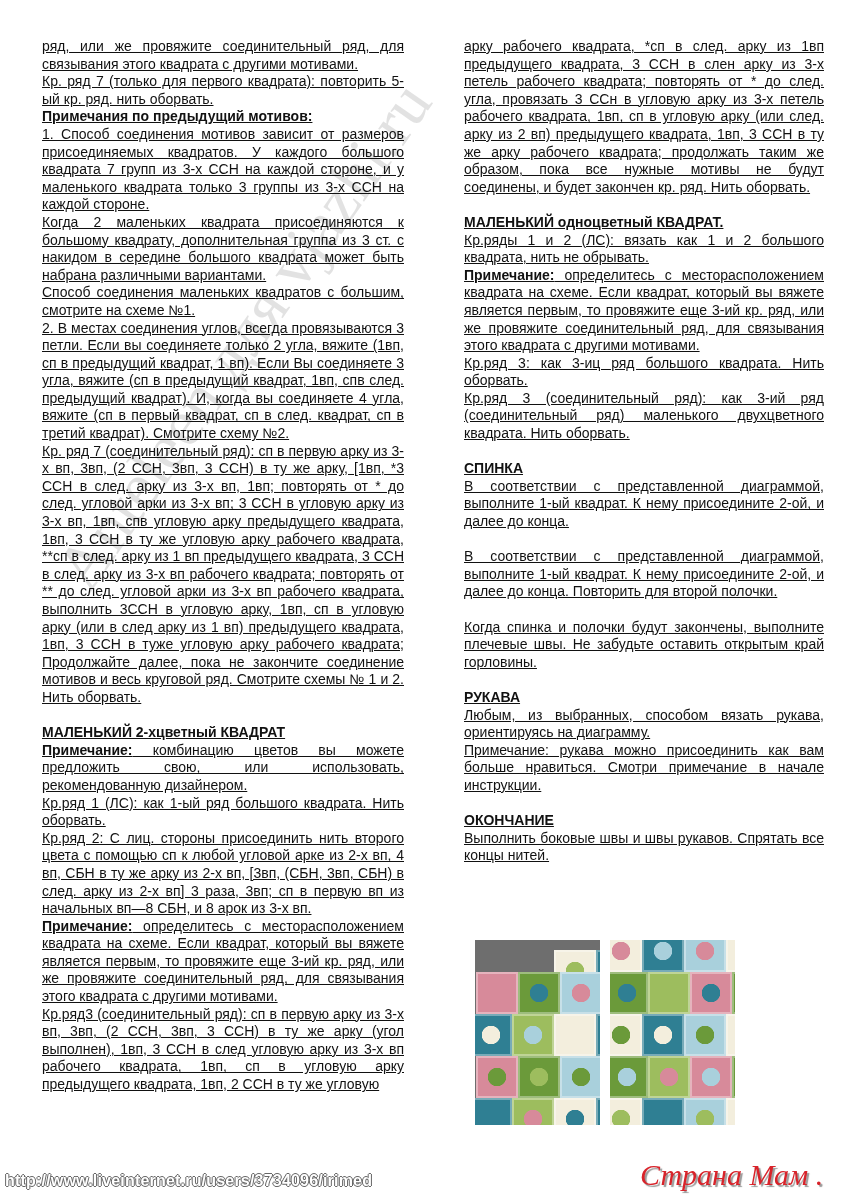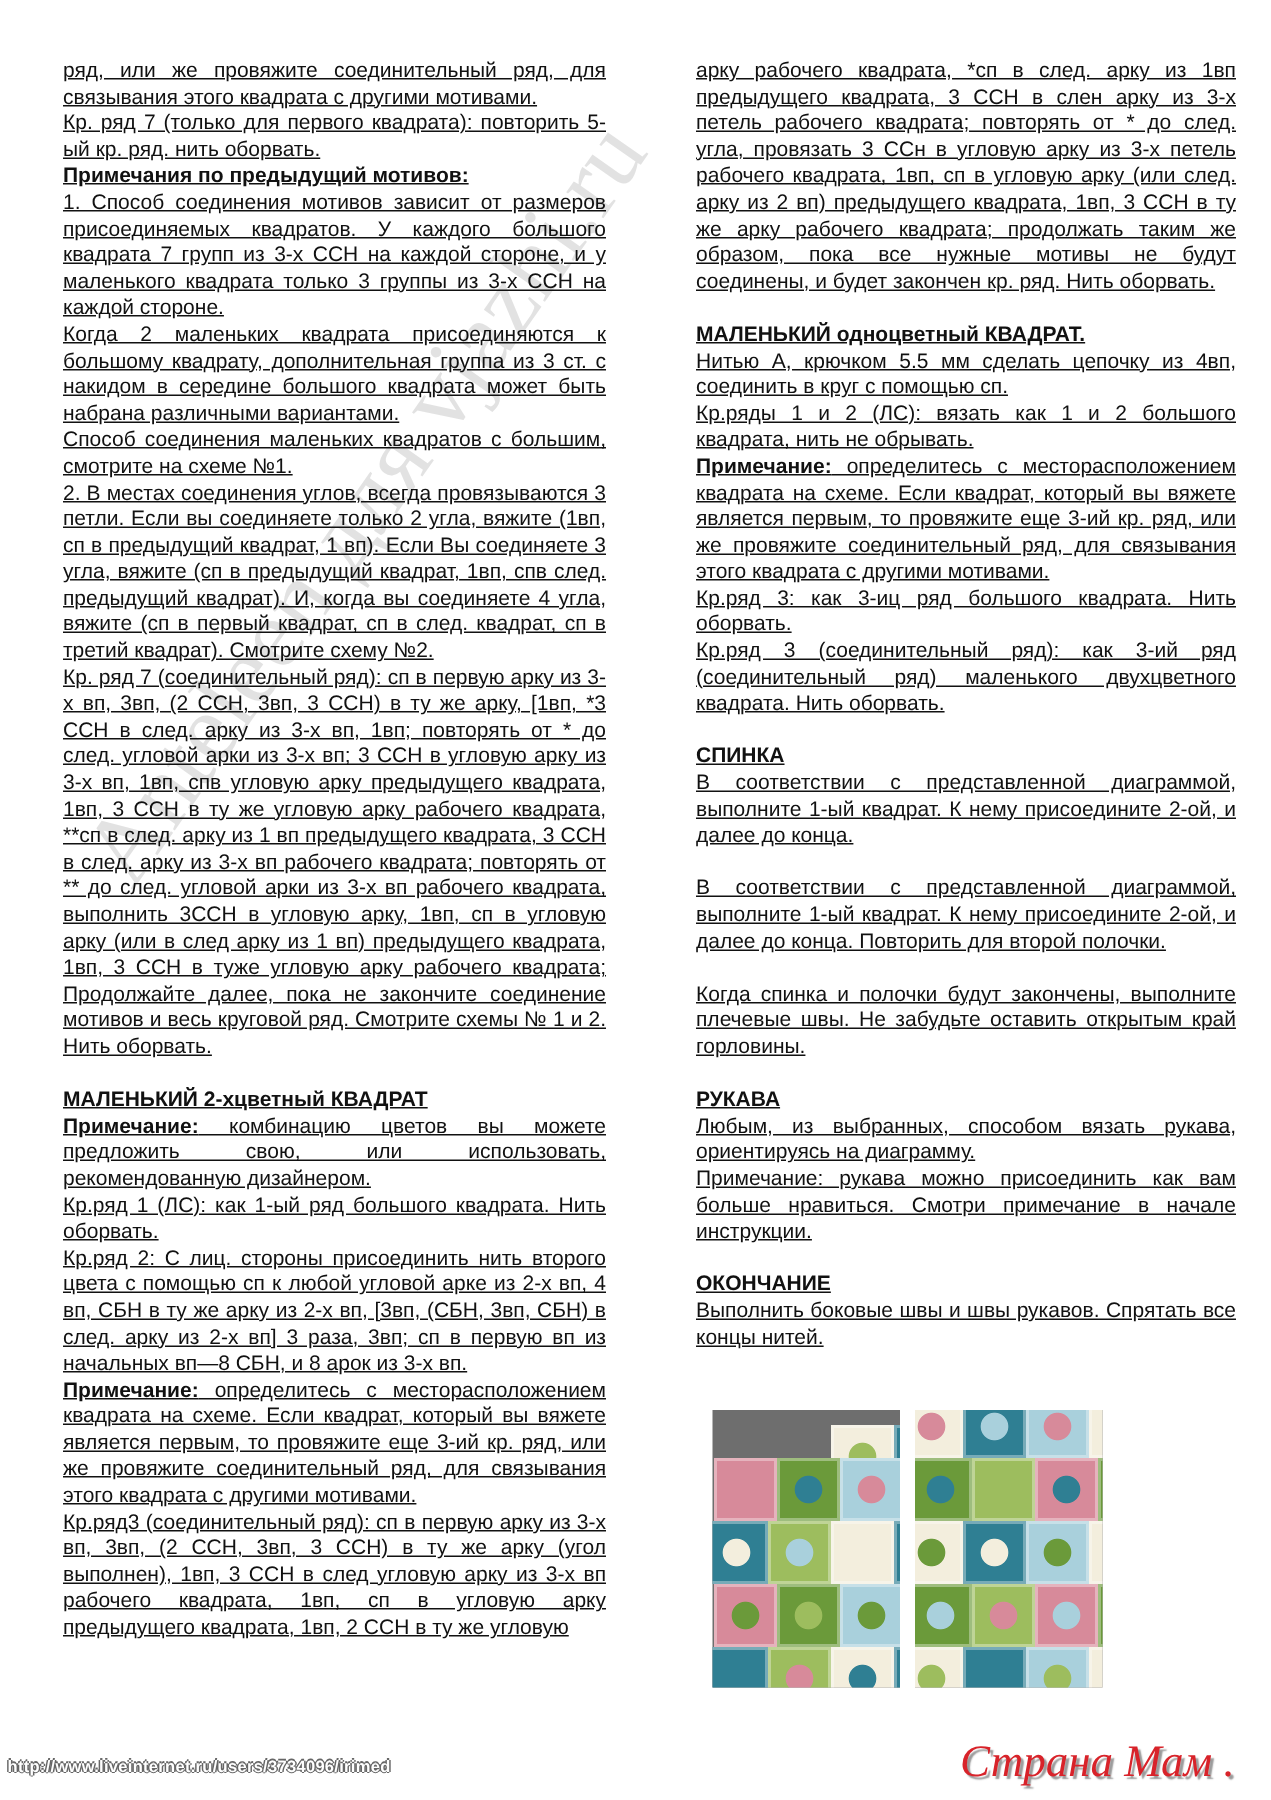--- a/index.html
+++ b/index.html
@@ -18,21 +18,21 @@
   .photo { position: absolute; top: 0; width: 125px; height: 185px; overflow: hidden; background: #6e6e6e; }
   #photo-1 { left: 0; }
   #photo-2 { left: 135px; }
   .sq { position: absolute; }
   .watermark {
     position: absolute; left: 40px; top: 560px; font-family: "Liberation Serif", serif; font-size: 66px;
     color: rgba(150,150,150,0.28); transform: rotate(-55deg); transform-origin: left top; white-space: nowrap;
     pointer-events: none;
   }
   .url {
-    position: absolute; left: 5px; top: 1172px; font-size: 11px; font-weight: bold; color: #fff;
+    position: absolute; left: 5px; top: 1172px; font-size: 16px; font-weight: bold; color: #fff;
     text-shadow: 1px 0 #666, -1px 0 #666, 0 1px #666, 0 -1px #666; letter-spacing: 0.2px;
   }
   .logo {
     position: absolute; left: 640px; top: 1158px; font-family: "Liberation Serif", serif; font-style: italic;
     font-size: 30px; color: #d8232a; text-shadow: 2px 2px 1px #999;
   }
   .logo-sub { position: absolute; left: 786px; top: 1186px; font-size: 11px; font-weight: bold; color: #999; margin-top: 28px; }
 </style>
 </head>
 <body>
@@ -53,21 +53,20 @@
     <p><b>Примечание:</b><span> комбинацию цветов вы можете предложить свою, или использовать, рекомендованную дизайнером.</span></p>
     <p>Кр.ряд 1 (ЛС): как 1-ый ряд большого квадрата. Нить оборвать.</p>
     <p>Кр.ряд 2: С лиц. стороны присоединить нить второго цвета с помощью сп к любой угловой арке из 2-х вп, 4 вп, СБН в ту же арку из 2-х вп, [3вп, (СБН, 3вп, СБН) в след. арку из 2-х вп] 3 раза, 3вп; сп в первую вп из начальных вп—8 СБН, и 8 арок из 3-х вп.</p>
     <p><b>Примечание:</b><span> определитесь с месторасположением квадрата на схеме. Если квадрат, который вы вяжете является первым, то провяжите еще 3-ий кр. ряд, или же провяжите соединительный ряд, для связывания этого квадрата с другими мотивами.</span></p>
     <p>Кр.ряд3 (соединительный ряд): сп в первую арку из 3-х вп, 3вп, (2 ССН, 3вп, 3 ССН) в ту же арку (угол выполнен), 1вп, 3 ССН в след угловую арку из 3-х вп рабочего квадрата, 1вп, сп в угловую арку предыдущего квадрата, 1вп, 2 ССН в ту же угловую</p>
   </div>
 <div id="col-right" class="col">
     <p>арку рабочего квадрата, *сп в след. арку из 1вп предыдущего квадрата, 3 ССН в слен арку из 3-х петель рабочего квадрата; повторять от * до след. угла, провязать 3 ССн в угловую арку из 3-х петель рабочего квадрата, 1вп, сп в угловую арку (или след. арку из 2 вп) предыдущего квадрата, 1вп, 3 ССН в ту же арку рабочего квадрата; продолжать таким же образом, пока все нужные мотивы не будут соединены, и будет закончен кр. ряд. Нить оборвать.</p>
     <p class="gap"></p>
     <p class="h">МАЛЕНЬКИЙ одноцветный КВАДРАТ.</p>
-    <p>Нитью А, крючком 5.5 мм сделать цепочку из 4вп, соединить в круг с помощью сп.</p>
     <p>Кр.ряды 1 и 2 (ЛС): вязать как 1 и 2 большого квадрата, нить не обрывать.</p>
     <p><b>Примечание:</b><span> определитесь с месторасположением квадрата на схеме. Если квадрат, который вы вяжете является первым, то провяжите еще 3-ий кр. ряд, или же провяжите соединительный ряд, для связывания этого квадрата с другими мотивами.</span></p>
     <p>Кр.ряд 3: как 3-иц ряд большого квадрата. Нить оборвать.</p>
     <p>Кр.ряд 3 (соединительный ряд): как 3-ий ряд (соединительный ряд) маленького двухцветного квадрата. Нить оборвать.</p>
     <p class="gap"></p>
     <p class="h">СПИНКА</p>
     <p>В соответствии с представленной диаграммой, выполните 1-ый квадрат. К нему присоедините 2-ой, и далее до конца.</p>
     <p class="gap"></p>
     <p>В соответствии с представленной диаграммой, выполните 1-ый квадрат. К нему присоедините 2-ой, и далее до конца. Повторить для второй полочки.</p>
     <p class="gap"></p>

